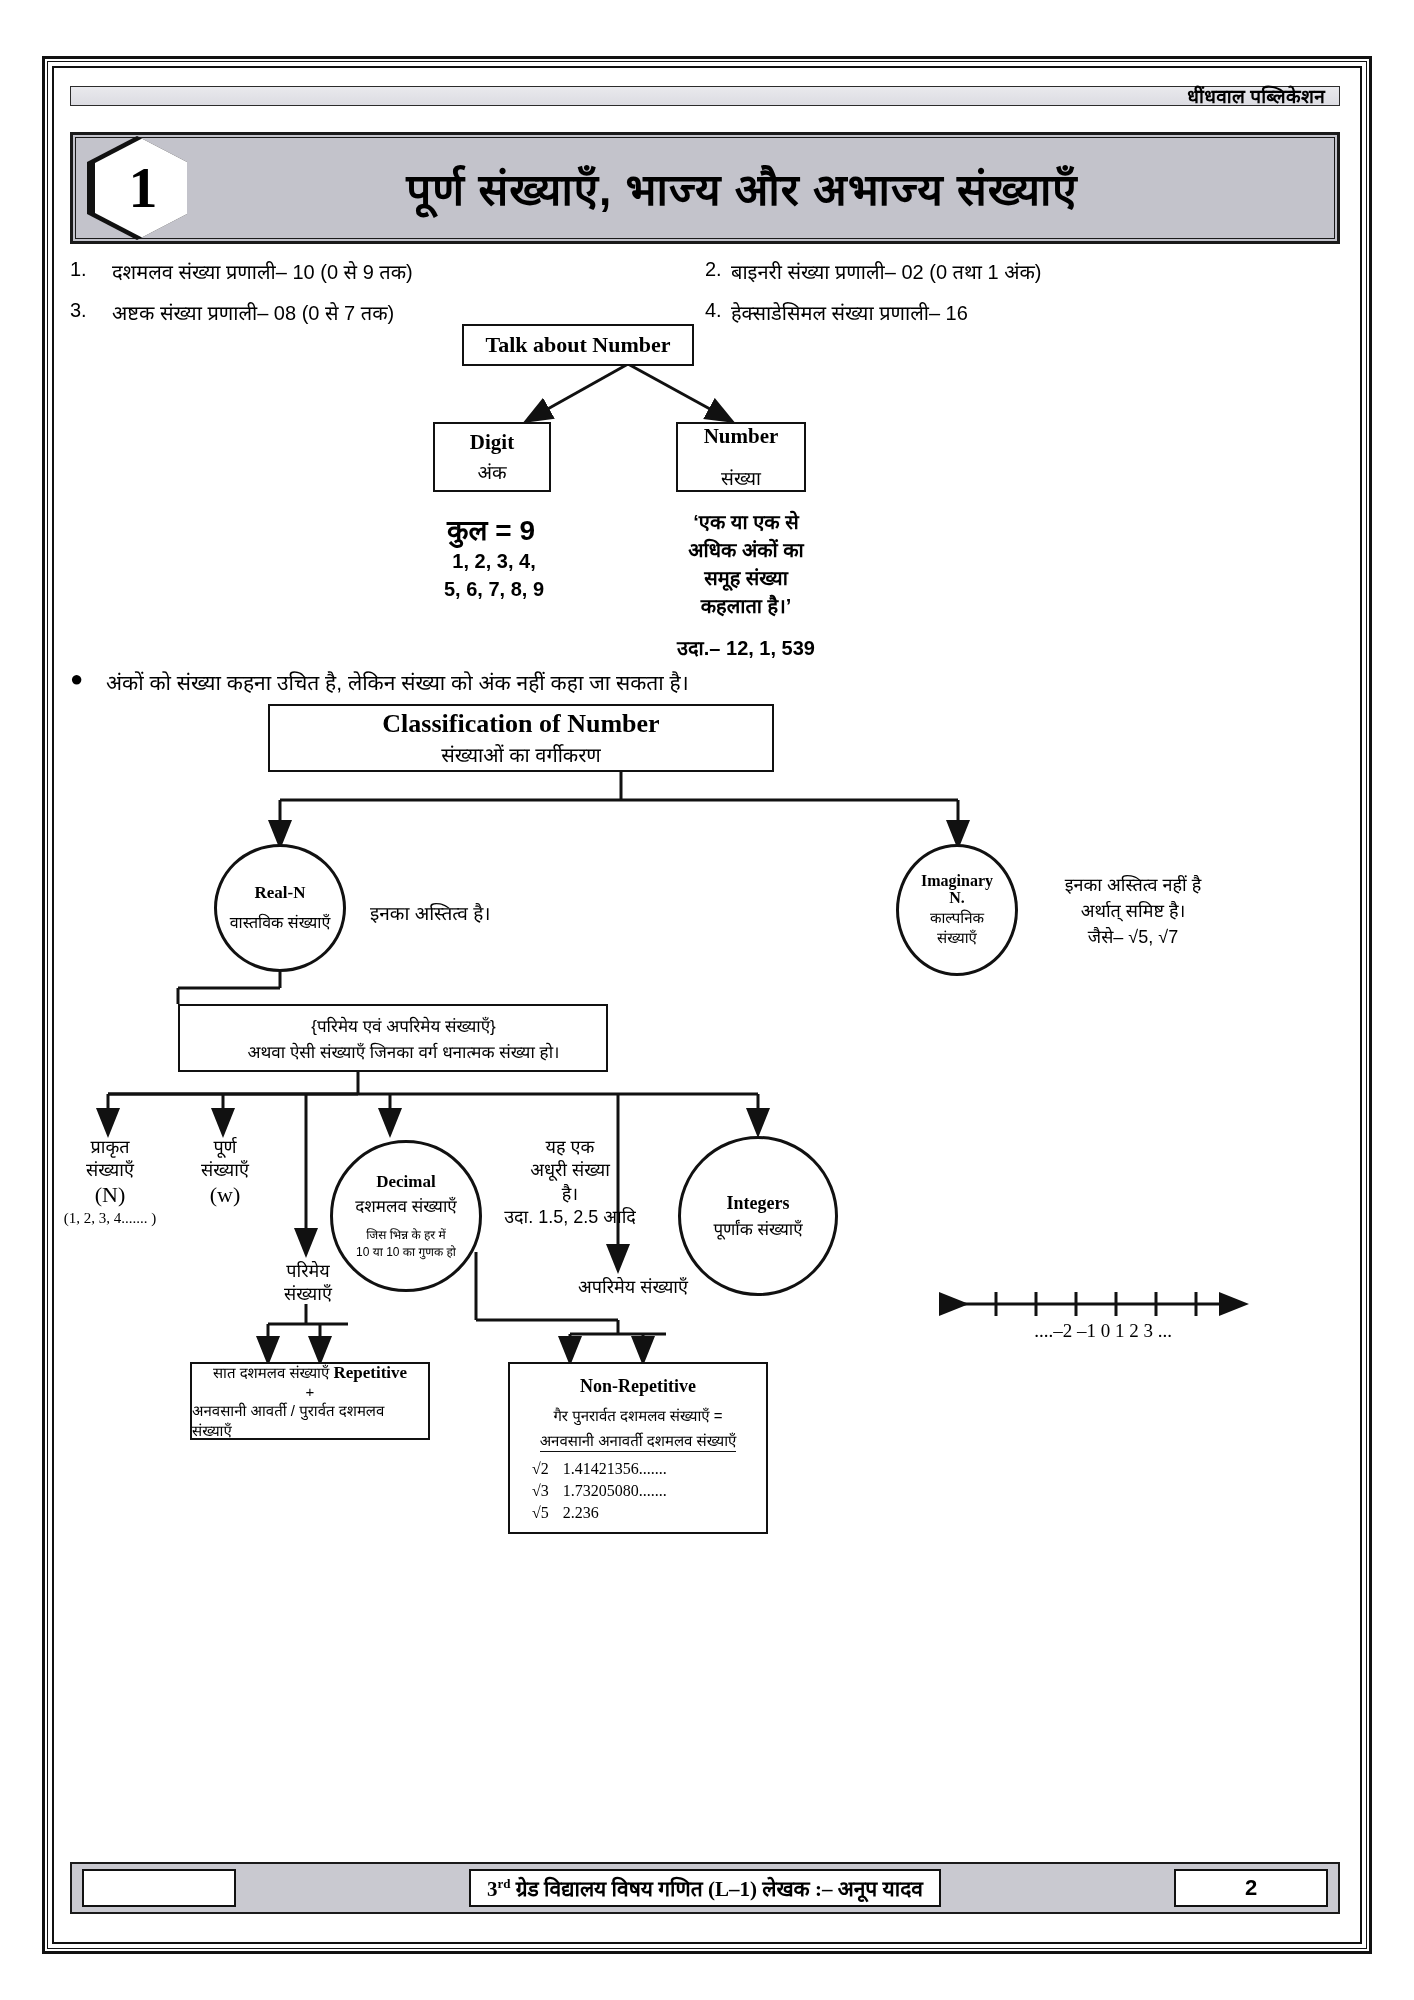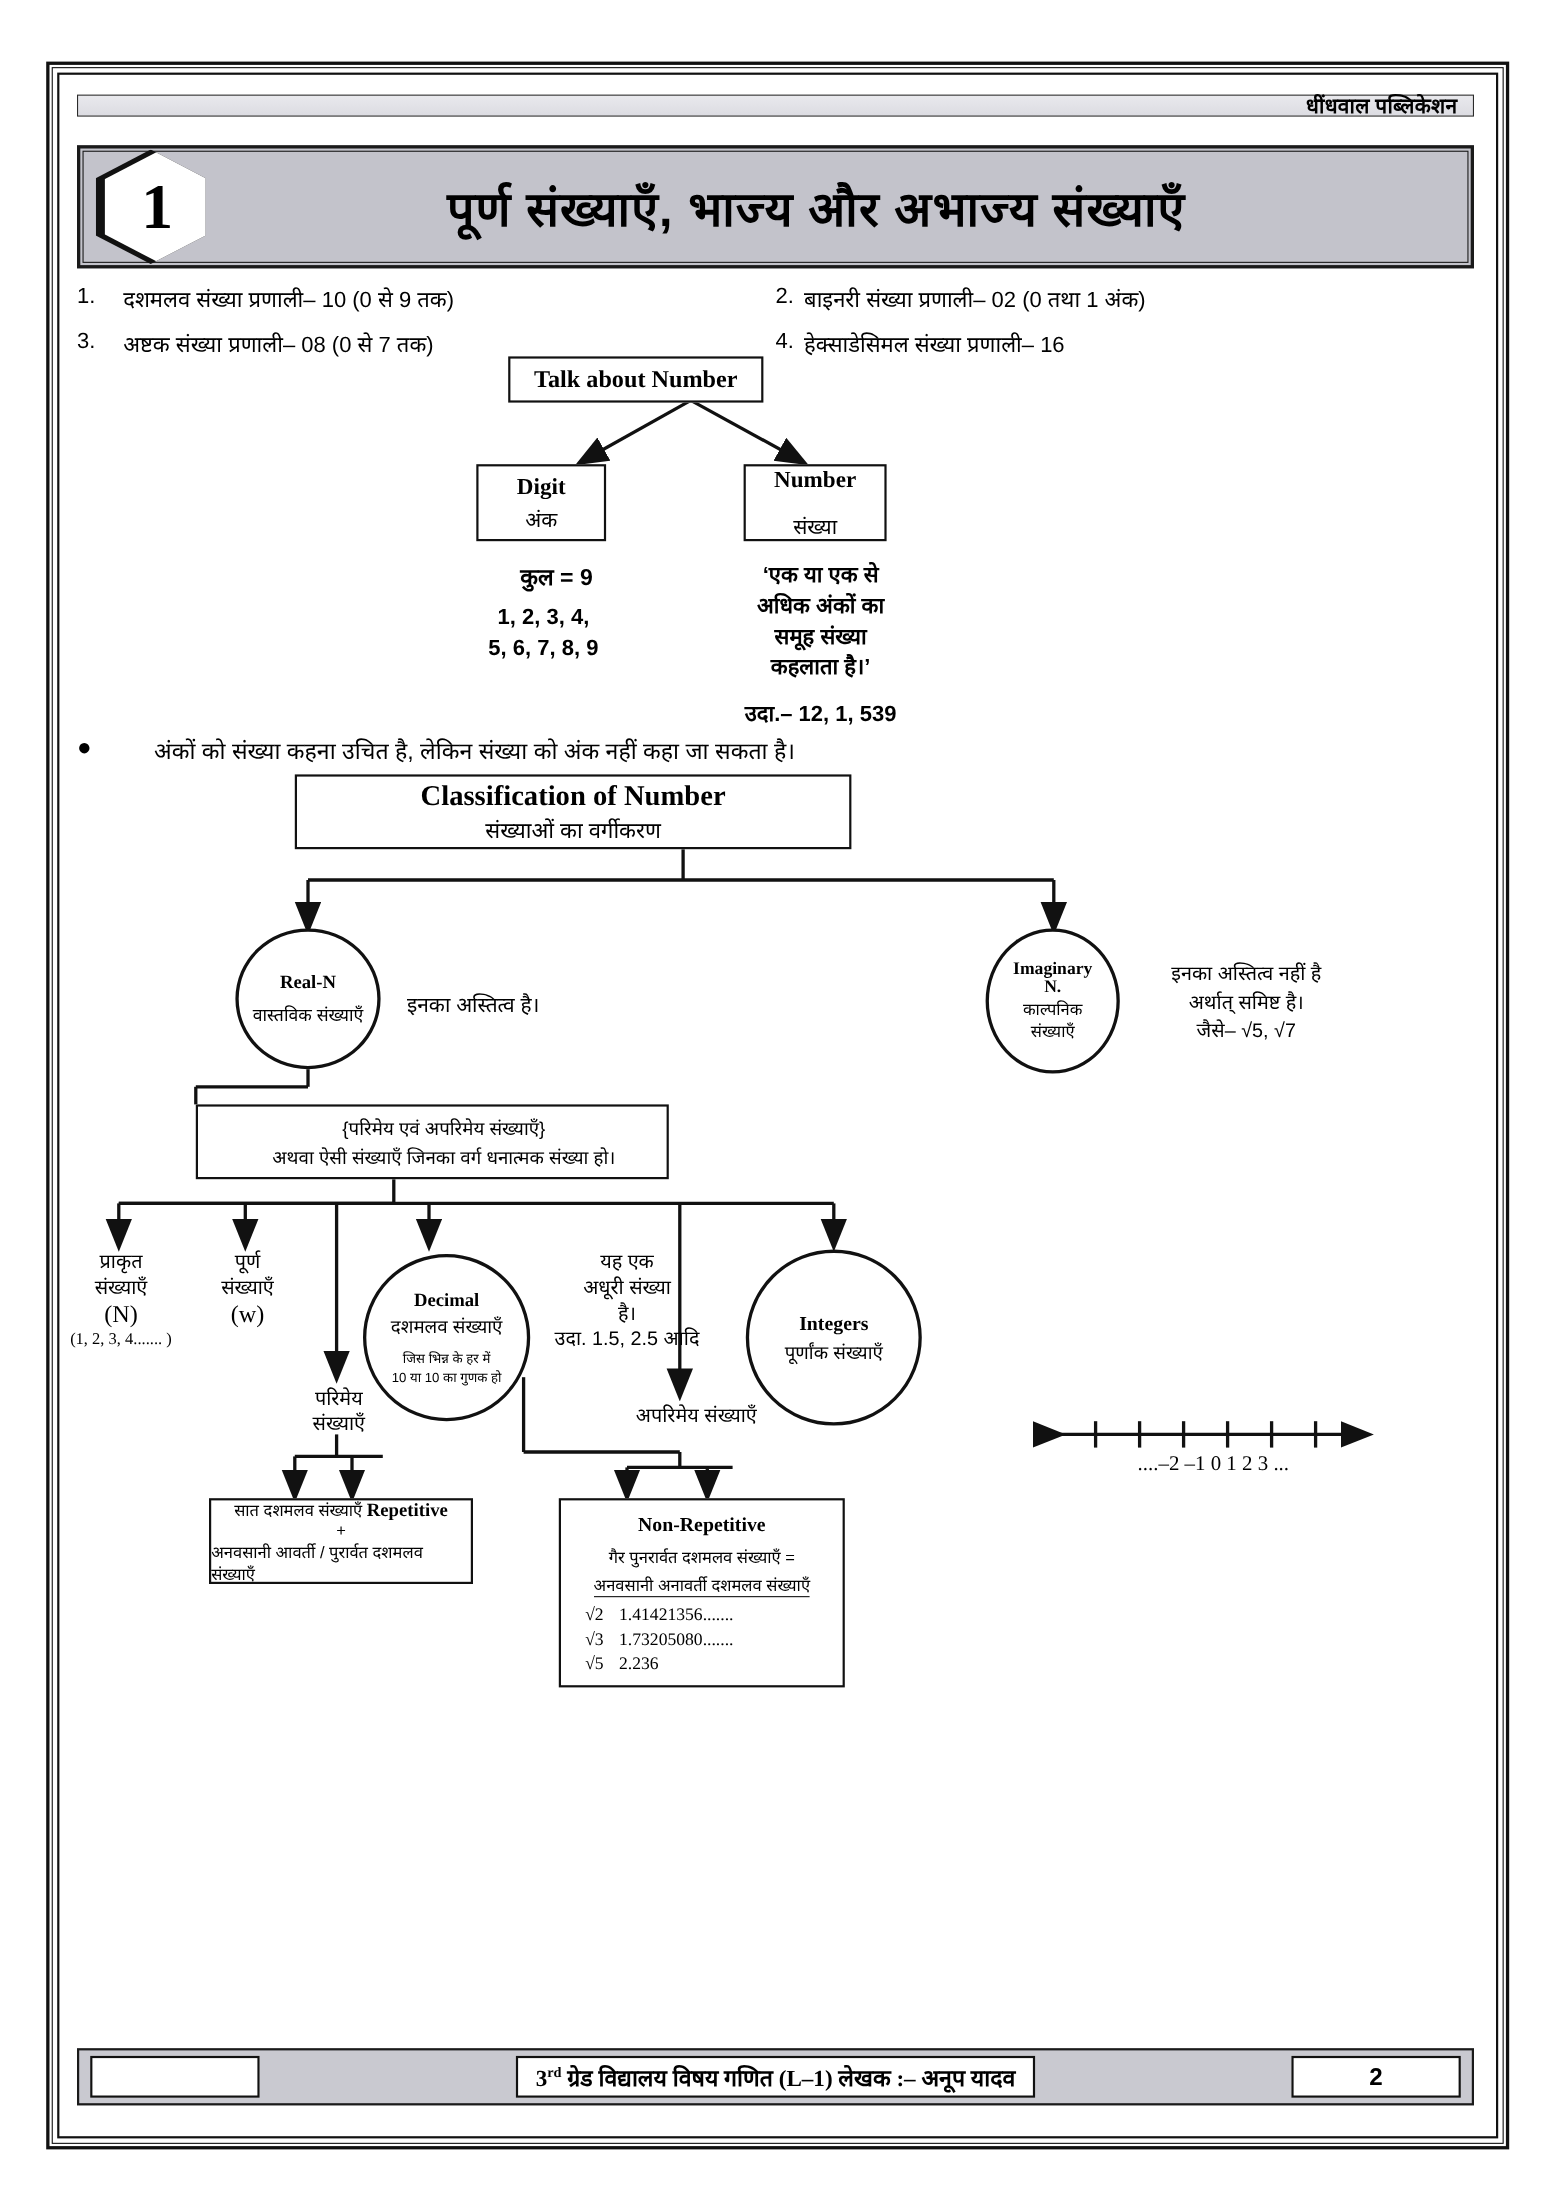--- a/index.html
+++ b/index.html
@@ -173,33 +173,33 @@
     <div class="cbox serif" style="left:375px;top:350px;width:118px;height:70px;">
       <span class="b" style="font-size:21px;">Digit</span>
       <span style="font-size:19px;font-family:'Liberation Sans',sans-serif;margin-top:4px;">अंक</span>
     </div>
 
     <div class="cbox serif" style="left:618px;top:350px;width:130px;height:70px;">
       <span class="b" style="font-size:21px;">Number</span>
       <span style="font-size:19px;font-family:'Liberation Sans',sans-serif;margin-top:16px;">संख्या</span>
     </div>
 
-    <div class="abs ctr b" style="left:368px;top:438px;width:160px;font-size:21px;">कुल = 9</div>
+    <div class="abs ctr b" style="left:353px;top:438px;width:160px;font-size:28px;">कुल = 9</div>
     <div class="abs ctr b" style="left:348px;top:478px;width:176px;font-size:20px;">1,  2,  3,  4,</div>
     <div class="abs ctr b" style="left:348px;top:506px;width:176px;font-size:20px;">5,  6,  7,  8,  9</div>
 
     <div class="abs ctr b" style="left:598px;top:436px;width:180px;font-size:20px;">‘एक या एक से</div>
     <div class="abs ctr b" style="left:598px;top:464px;width:180px;font-size:20px;">अधिक अंकों का</div>
     <div class="abs ctr b" style="left:598px;top:492px;width:180px;font-size:20px;">समूह संख्या</div>
     <div class="abs ctr b" style="left:598px;top:520px;width:180px;font-size:20px;">कहलाता है।’</div>
     <div class="abs ctr b" style="left:588px;top:562px;width:200px;font-size:20px;">उदा.–  12,  1,  539</div>
 
     <div class="abs" style="left:12px;top:596px;width:1270px;display:flex;align-items:flex-start;">
       <span style="width:36px;flex:0 0 auto;font-size:22px;line-height:1;">●</span>
-      <span style="font-size:21px;margin-left:34px;">अंकों को संख्या कहना उचित है, लेकिन संख्या को अंक नहीं कहा जा सकता है।</span>
+      <span style="font-size:21px;">अंकों को संख्या कहना उचित है, लेकिन संख्या को अंक नहीं कहा जा सकता है।</span>
     </div>
 
     <div class="cbox" style="left:210px;top:632px;width:506px;height:68px;">
       <span class="serif b" style="font-size:26px;">Classification of Number</span>
       <span style="font-size:20px;margin-top:2px;">संख्याओं का वर्गीकरण</span>
     </div>
 
     <div class="ellipse" style="left:156px;top:772px;width:132px;height:128px;">
       <span class="serif b" style="font-size:17px;">Real-N</span>
       <span style="font-size:16px;margin-top:8px;">वास्तविक संख्याएँ</span>

